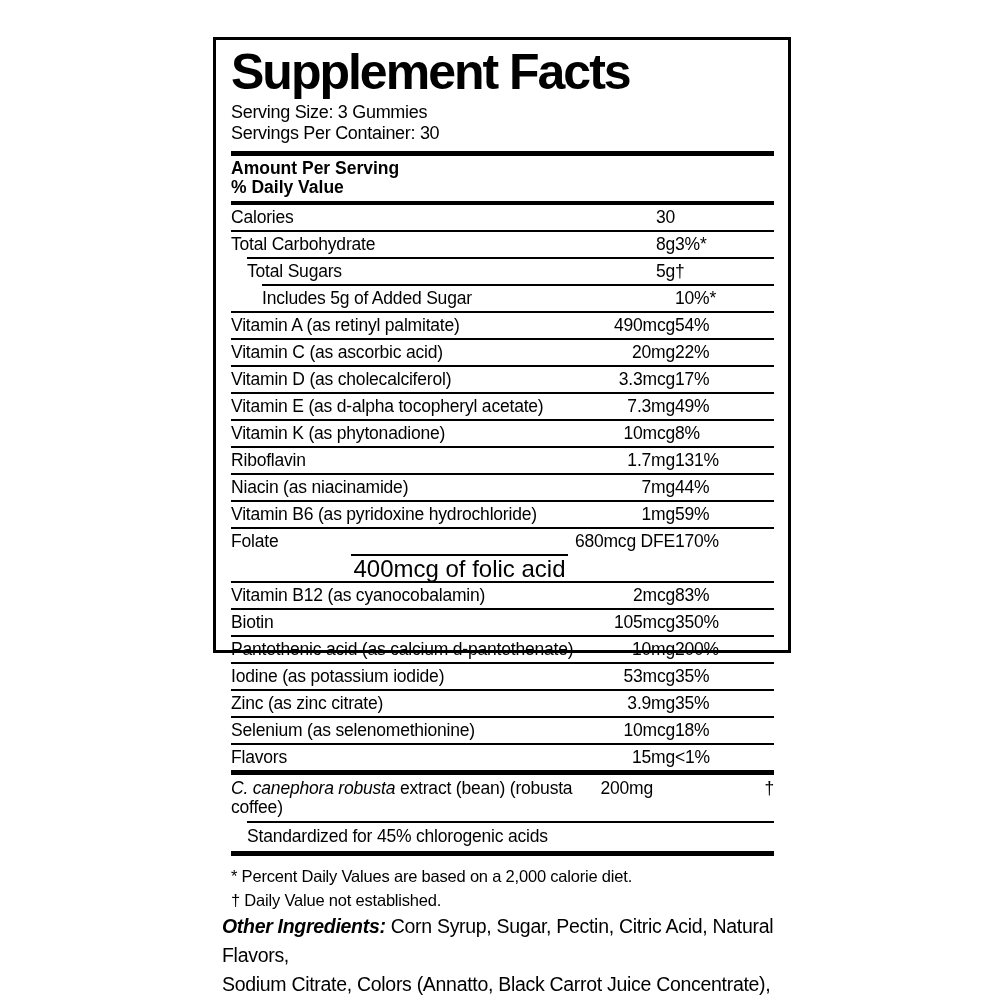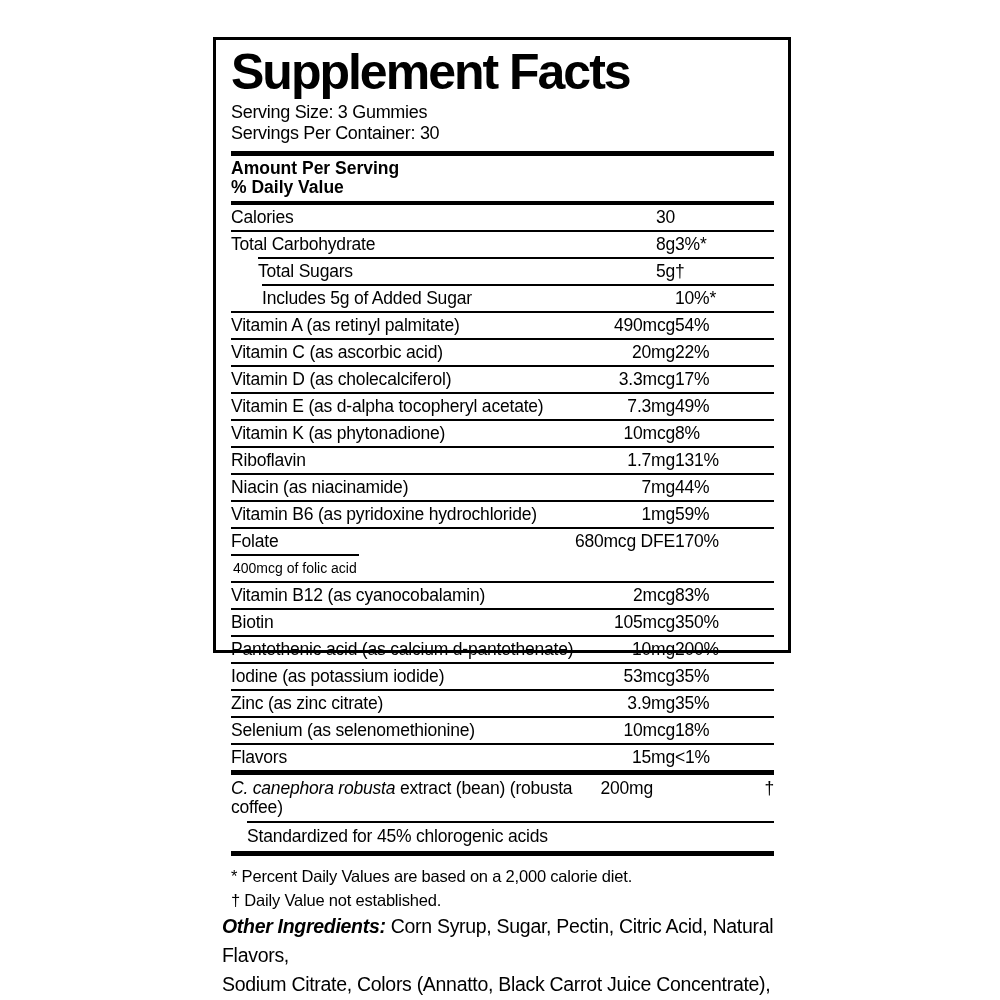--- a/index.html
+++ b/index.html
@@ -22,27 +22,27 @@
     display:flex; justify-content:space-between;
     font-weight:bold; font-size:17.5px; padding:3px 0 4px; line-height:19px;flex-direction:column;
   }
 
   .row {
     display:grid; grid-template-columns:1fr max-content 99px;
     font-size:17.5px; line-height:19px; letter-spacing:-0.2px;
     padding:3px 0 3px; border-top:2px solid #000;
   }
   .row.no-top { border-top:none; }
-  .row.ind1 { margin-left:27px; }
+  .row.ind1 { margin-left:16px; }
   .row.ind2 { margin-left:31px; }
   .row .amt, .row .dv { text-align:left; white-space:nowrap; }
 
   .row-sub {
-    display:flex; justify-content:flex-start;
-    font-size:14px; line-height:19px; padding:0 0 3px;
+    display:flex; justify-content:center;
+    font-size:24px; line-height:19px; padding:0 0 3px;
   }
   .row-sub .sub-amt {
     border-top:2px solid #000; padding:3px 2px 0 2px; margin-right:86px;
     white-space:nowrap;
   }
 
   .extract-row {
     border-top:5px solid #000;
     display:grid; grid-template-columns:1fr max-content 99px;
     font-size:17.5px; line-height:19px; padding:4px 0 4px; letter-spacing:-0.2px;

